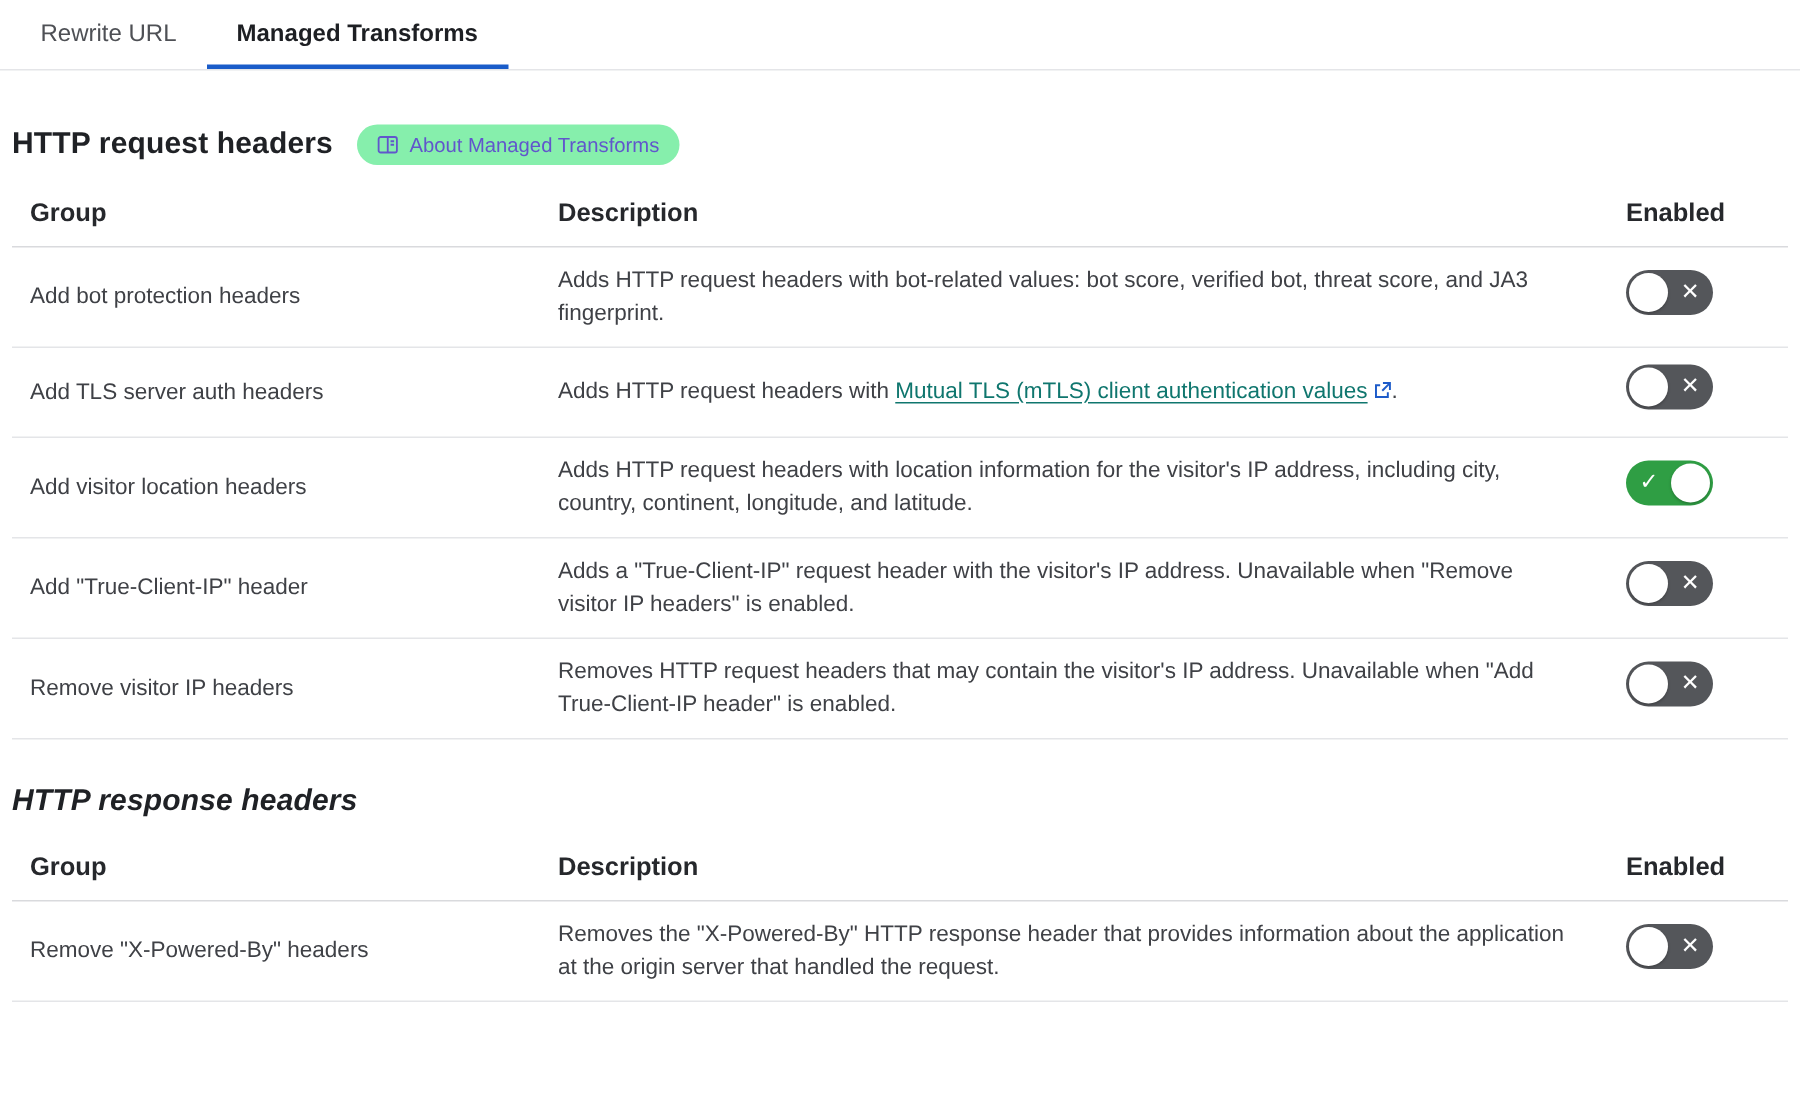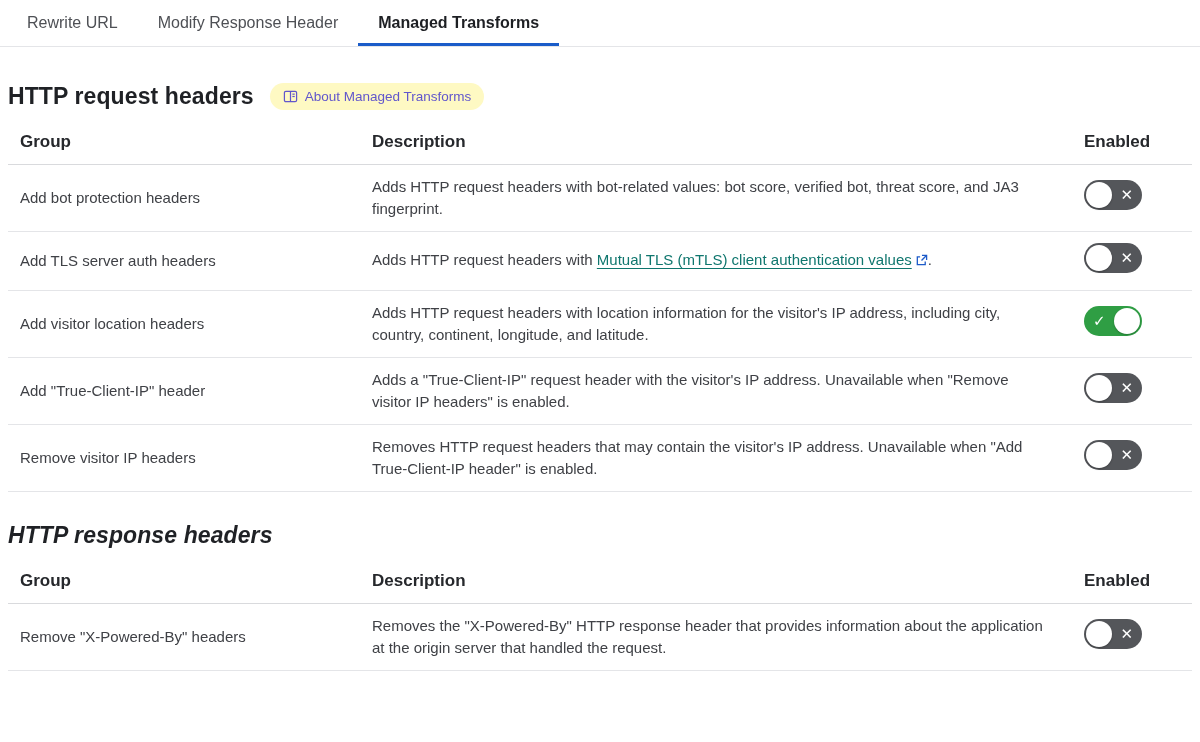--- a/index.html
+++ b/index.html
@@ -10,23 +10,23 @@
   .tabbar { display: flex; align-items: stretch; height: 47px; padding-left: 7px;
     border-bottom: 1px solid #e4e5e8; }
   .tab { display: flex; align-items: center; padding: 18px 20px; font-size: 16px;
     color: #4e5055; cursor: pointer; position: relative; }
   .tab.active { color: #1d1f23; font-weight: 600;
     box-shadow: inset 0 -3px 0 #1a5cc9; text-align: right; }
 
   
   .content { padding: 0 8px; }
   .section-title-row { display: flex; align-items: center; margin: 36px 0 12px 0; }
-  .section-title { font-size: 23px; font-weight: 700; color: #1f2125; letter-spacing: 0.1px; }
+  .section-title { font-size: 20px; font-weight: 700; color: #1f2125; letter-spacing: 0.1px; }
   .badge { display: inline-flex; align-items: center; gap: 7px; margin-left: 16px;
-    background: #fef9c3; color: #6156cc; font-size: 13.5px; padding: 6px 13px;
+    background: #86efac; color: #6156cc; font-size: 13.5px; padding: 6px 13px;
     border-radius: 15px; cursor: pointer; }
   .badge svg { display: block; }
 
   
   table { width: 100%; border-collapse: collapse; table-layout: fixed; }
   col.c-group { width: 352px; } col.c-desc { width: auto; } col.c-enabled { width: 120px; }
   th { text-align: left; font-size: 17px; font-weight: 700; color: #26282c;
     padding: 10px 12px 12px 12px; border-bottom: 1px solid #d9dadd; }
   td { font-size: 15px; color: #3f4146; line-height: 22px; padding: 11px 12px;
     border-bottom: 1px solid #e4e5e8; vertical-align: middle; }
@@ -50,21 +50,20 @@
   .t-glyph { position: absolute; top: 0; height: 30px; line-height: 30px;
     color: #fff; font-size: 15px; font-weight: 700; display: none; }
   .toggle.off .x-glyph { display: block; right: 9px; }
   .toggle.on  .check-glyph { display: block; left: 9px; }
 </style>
 </head>
 <body>
 
 <div class="tabbar">
   <div class="tab">Rewrite URL</div>
-  <div class="tab">Modify Response Header</div>
   <div class="tab active">Managed Transforms</div>
 </div>
 
 <div class="content">
 
   <div class="section-title-row">
     <div class="section-title">HTTP request headers</div>
     <span class="badge">
       <span>
         <svg width="15" height="15" viewBox="0 0 16 16" fill="none" stroke="#6156cc" stroke-width="1.3">

